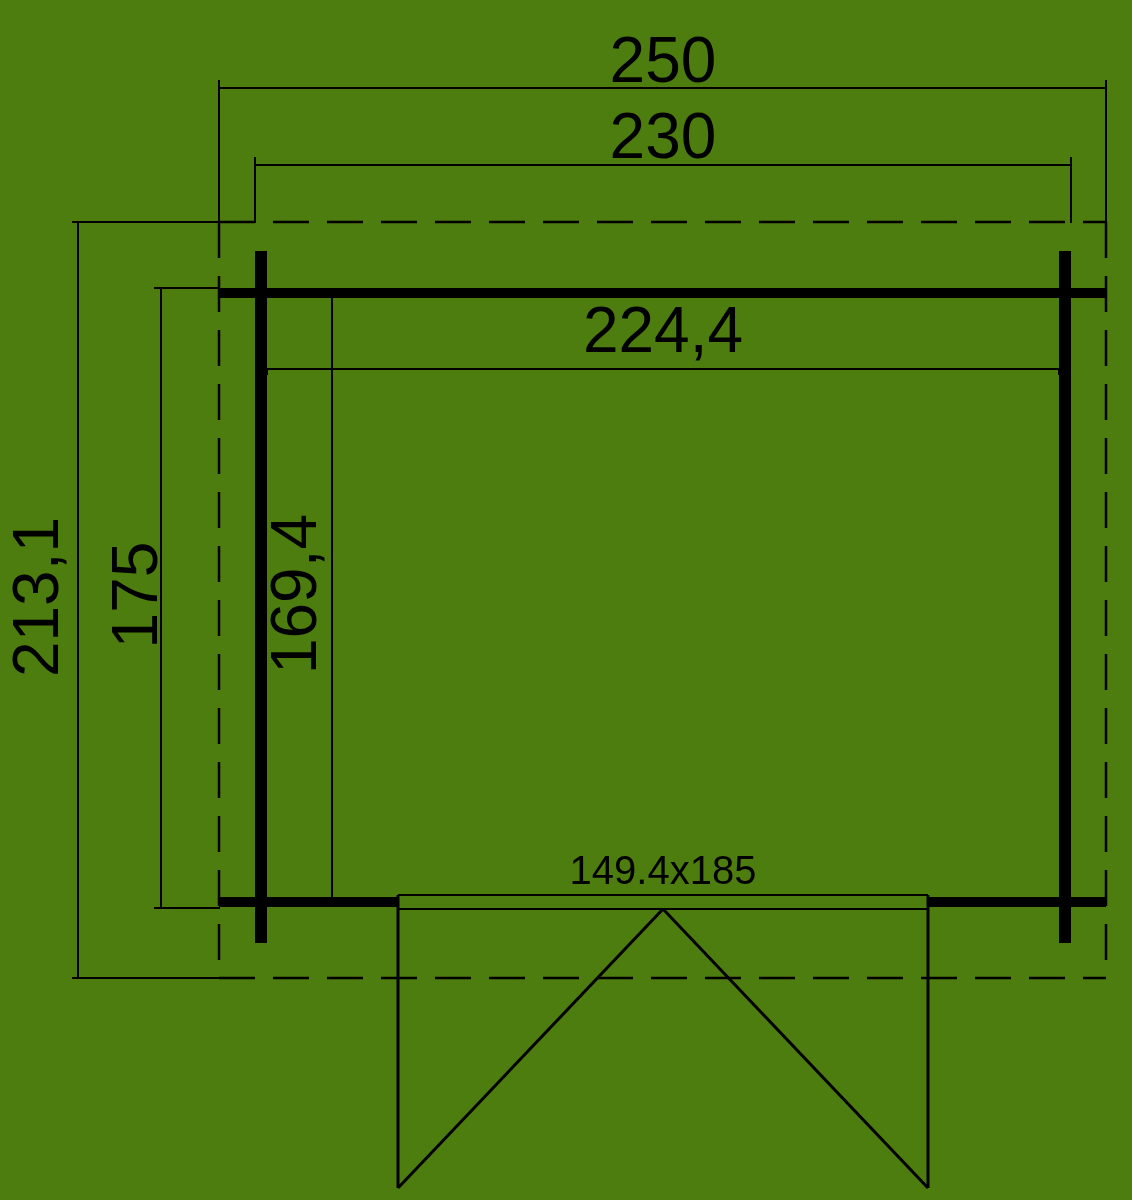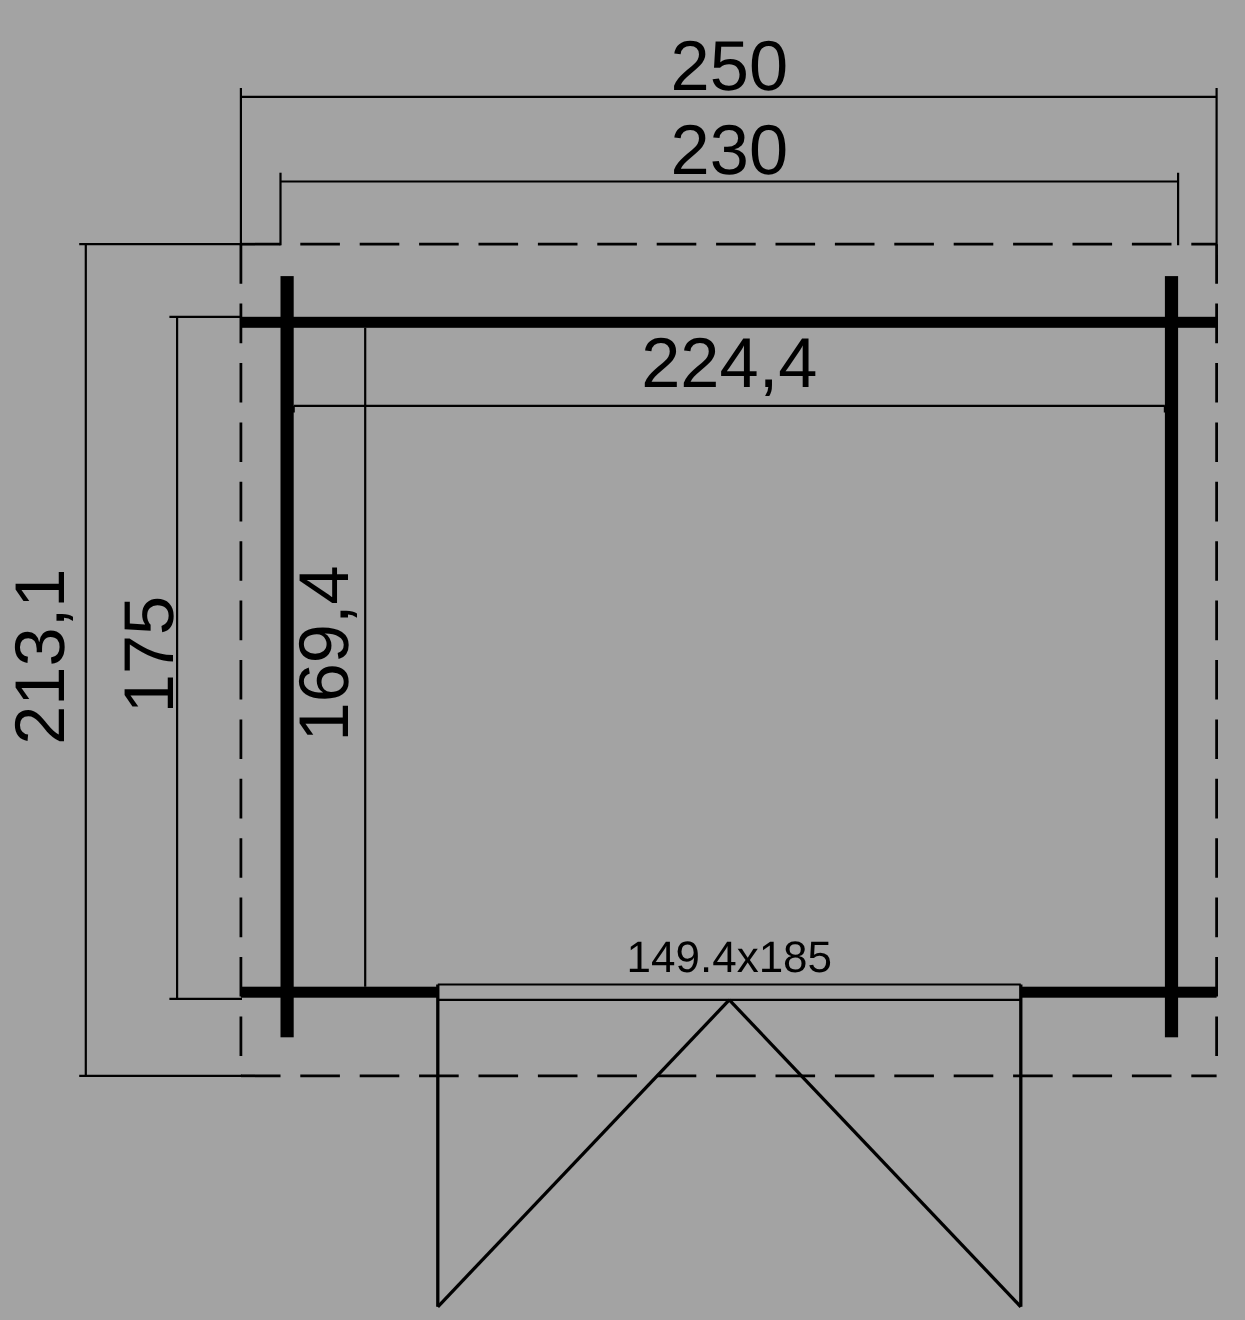--- a/index.html
+++ b/index.html
@@ -4,21 +4,21 @@
 <style>
   html, body {
     margin: 0;
     padding: 0;
     background: #ffffff;
   }
   .canvas {
     position: relative;
     width: 1132px;
     height: 1200px;
-    background: #a3a3a3;
+    background: #4d7c0f;
     overflow: hidden;
   }
   svg { display: block; }
   .dim-text {
     font-family: "Liberation Sans", "DejaVu Sans", sans-serif;
     font-size: 64px;
     fill: #000000;
   }
   .door-text {
     font-family: "Liberation Sans", "DejaVu Sans", sans-serif;

